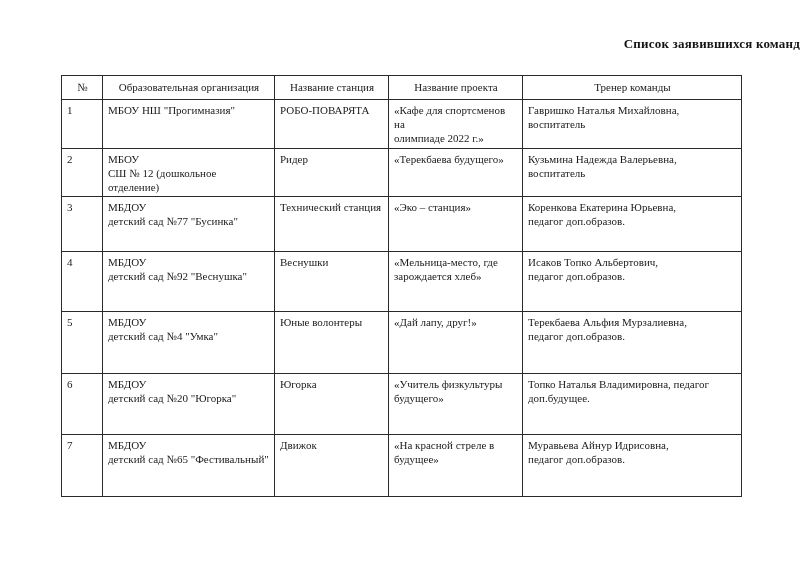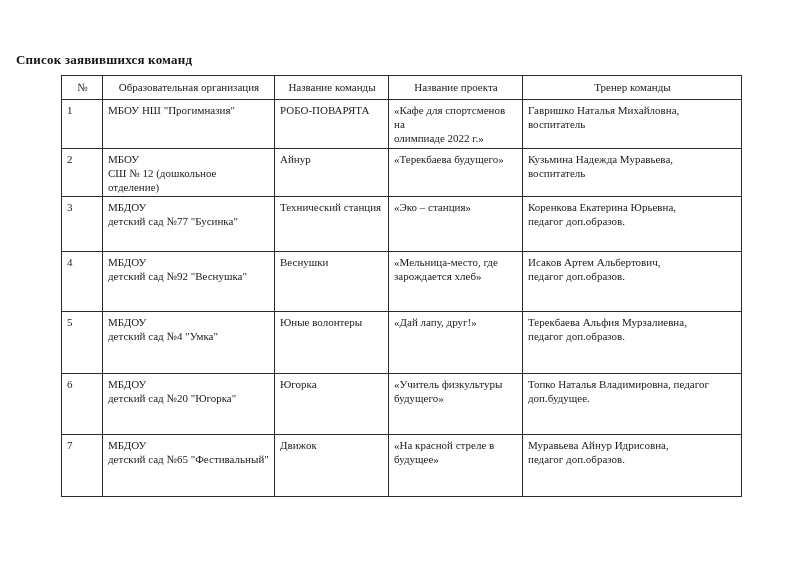--- a/index.html
+++ b/index.html
@@ -10,23 +10,23 @@
   .page {
     position: relative;
     width: 800px;
     height: 566px;
     background: #ffffff;
     color: #1a1a1a;
     font-family: "Liberation Serif", serif;
     overflow: hidden;
   }
   .doc-title {
-    margin: 16px;
+    margin: 0;
     padding-top: 37px;
-    text-align: left;
+    text-align: right;
     font-size: 13px;
     line-height: 14px;
     font-weight: bold;
     letter-spacing: 0.2px;
     color: #151515;
   }
   table.teams {
     position: absolute;
     left: 61px;
     top: 75px;
@@ -80,61 +80,61 @@
       <col class="c-num">
       <col class="c-org">
       <col class="c-team">
       <col class="c-project">
       <col class="c-trainer">
     </colgroup>
     <thead>
       <tr>
         <th>№</th>
         <th>Образовательная организация</th>
-        <th>Название команды</th>
+        <th>Название станция</th>
         <th>Название проекта</th>
         <th>Тренер команды</th>
       </tr>
     </thead>
     <tbody>
       <tr class="r1">
         <td class="cell-num">1</td>
         <td class="pre">МБОУ НШ "Прогимназия"</td>
         <td class="cell-team">РОБО-ПОВАРЯТА</td>
         <td class="pre">«Кафе для спортсменов на
 олимпиаде 2022 г.»</td>
         <td class="pre">Гавришко Наталья Михайловна,
 воспитатель</td>
       </tr>
       <tr class="r2">
         <td class="cell-num">2</td>
         <td class="pre">МБОУ
 СШ № 12 (дошкольное отделение)</td>
-        <td class="cell-team">Айнур</td>
+        <td class="cell-team">Ридер</td>
         <td class="pre">«Терекбаева будущего»</td>
-        <td class="pre">Кузьмина Надежда Муравьева,
+        <td class="pre">Кузьмина Надежда Валерьевна,
 воспитатель</td>
       </tr>
       <tr class="r3">
         <td class="cell-num">3</td>
         <td class="pre">МБДОУ
 детский сад №77 "Бусинка"</td>
         <td class="cell-team">Технический станция</td>
         <td class="pre">«Эко – станция»</td>
         <td class="pre">Коренкова Екатерина Юрьевна,
 педагог доп.образов.</td>
       </tr>
       <tr class="r4">
         <td class="cell-num">4</td>
         <td class="pre">МБДОУ
 детский сад №92 "Веснушка"</td>
         <td class="cell-team">Веснушки</td>
         <td class="pre">«Мельница-место, где
 зарождается хлеб»</td>
-        <td class="pre">Исаков Артем Альбертович,
+        <td class="pre">Исаков Топко Альбертович,
 педагог доп.образов.</td>
       </tr>
       <tr class="r5">
         <td class="cell-num">5</td>
         <td class="pre">МБДОУ
 детский сад №4 "Умка"</td>
         <td class="cell-team">Юные волонтеры</td>
         <td class="pre">«Дай лапу, друг!»</td>
         <td class="pre">Терекбаева Альфия Мурзалиевна,
 педагог доп.образов.</td>

